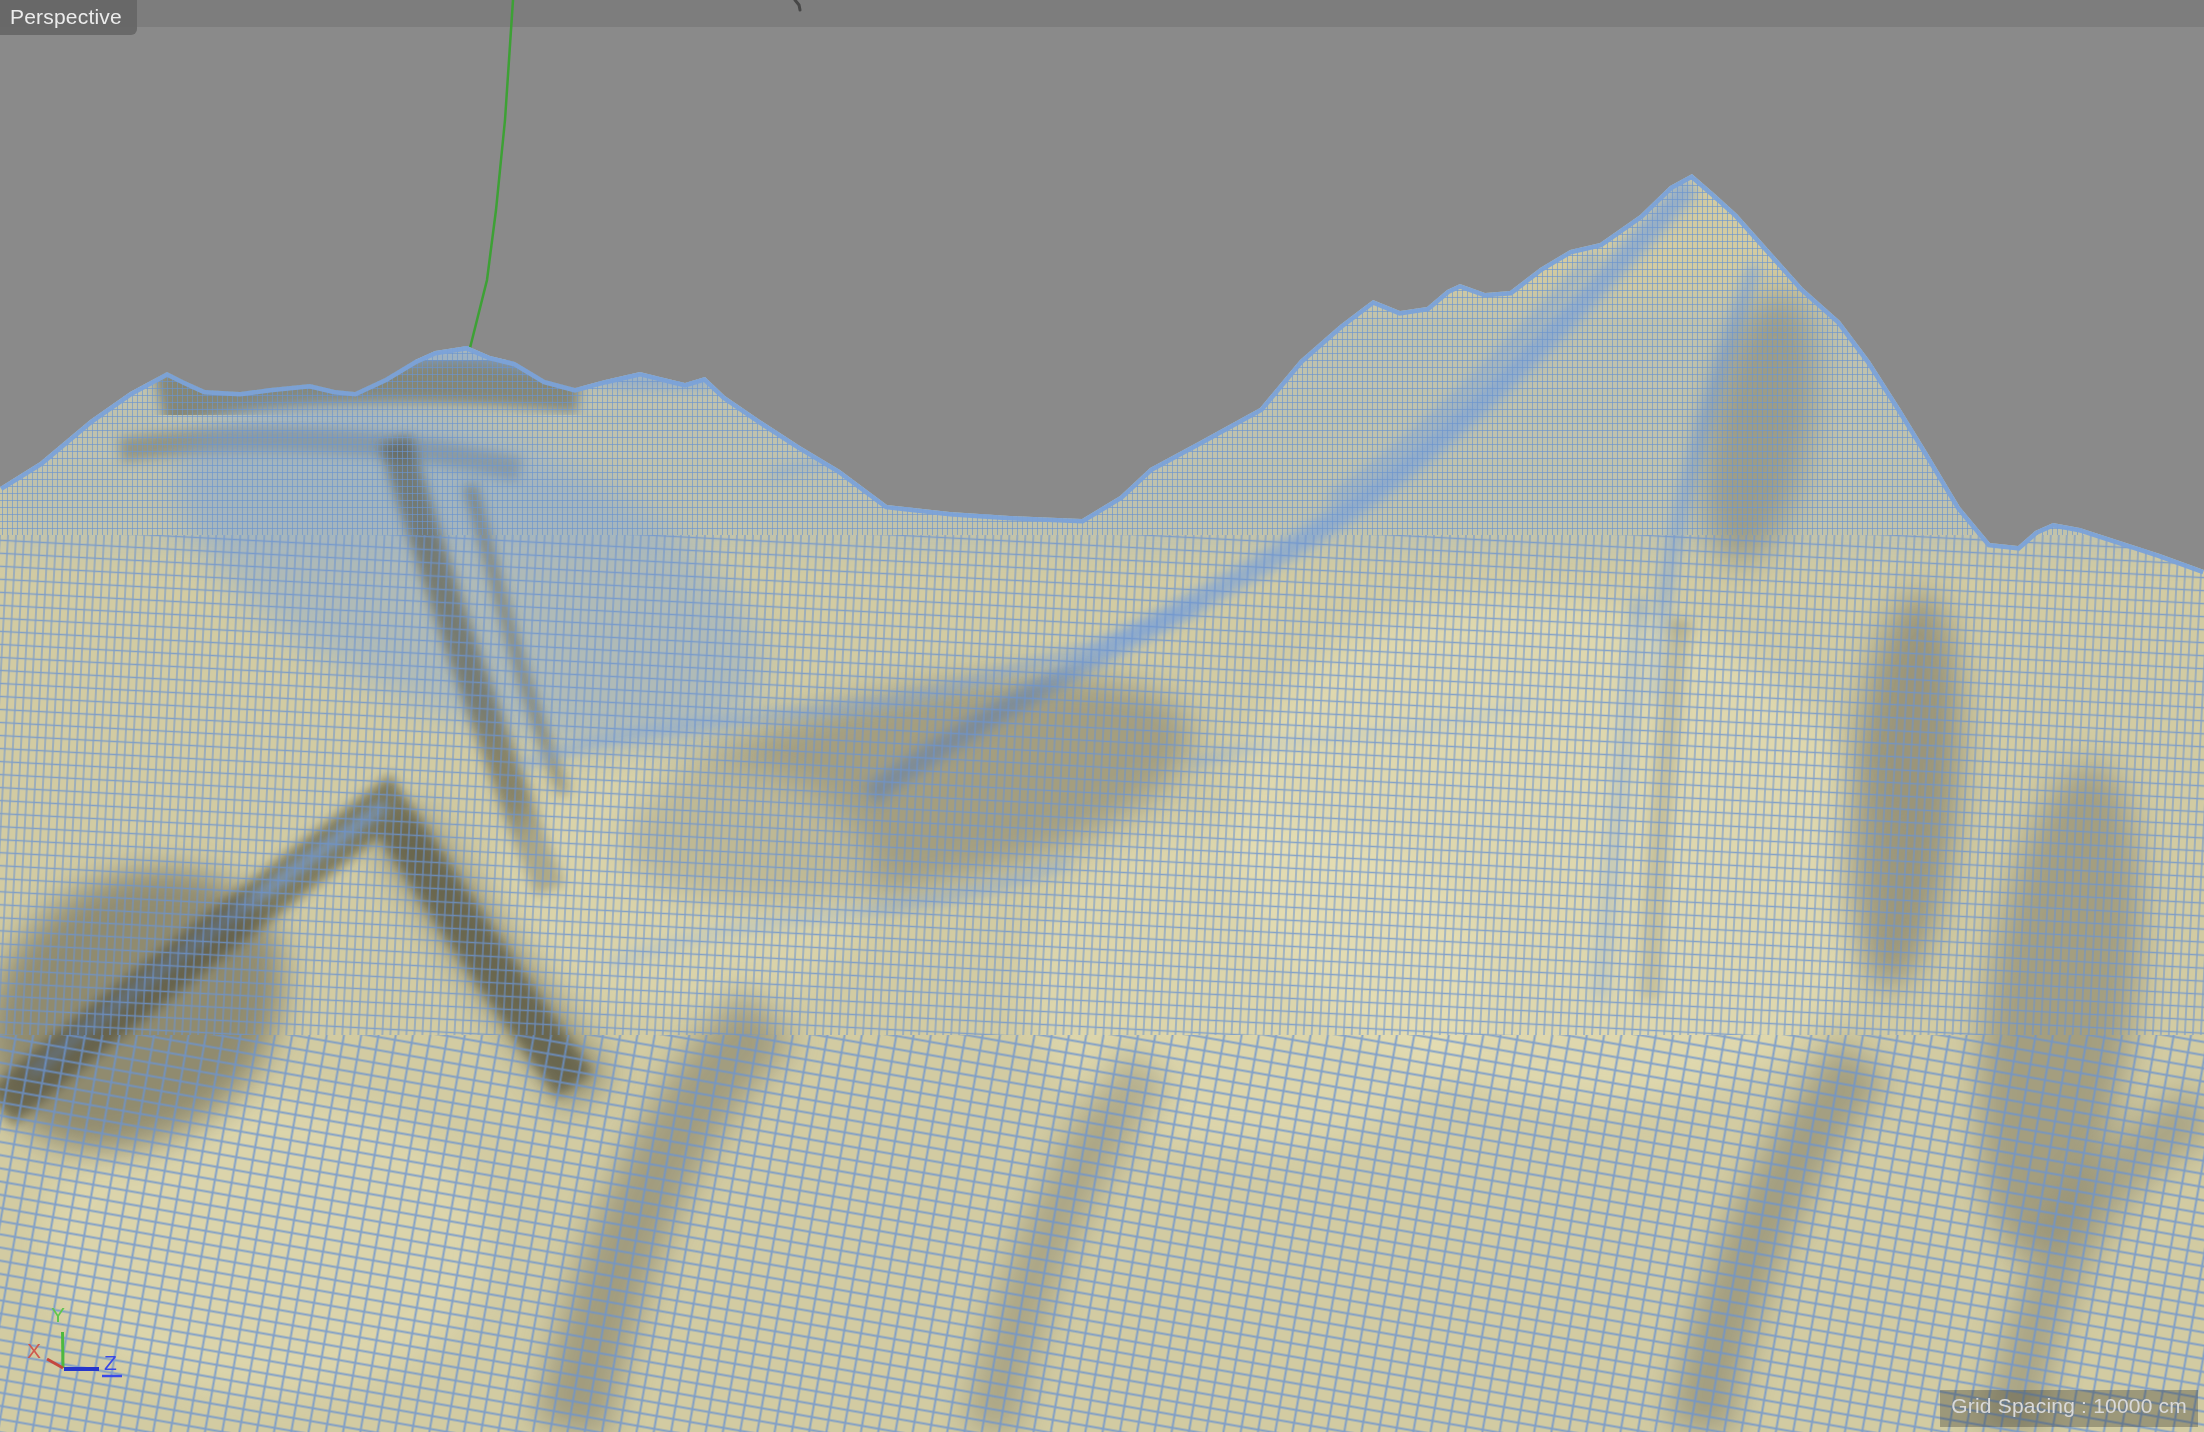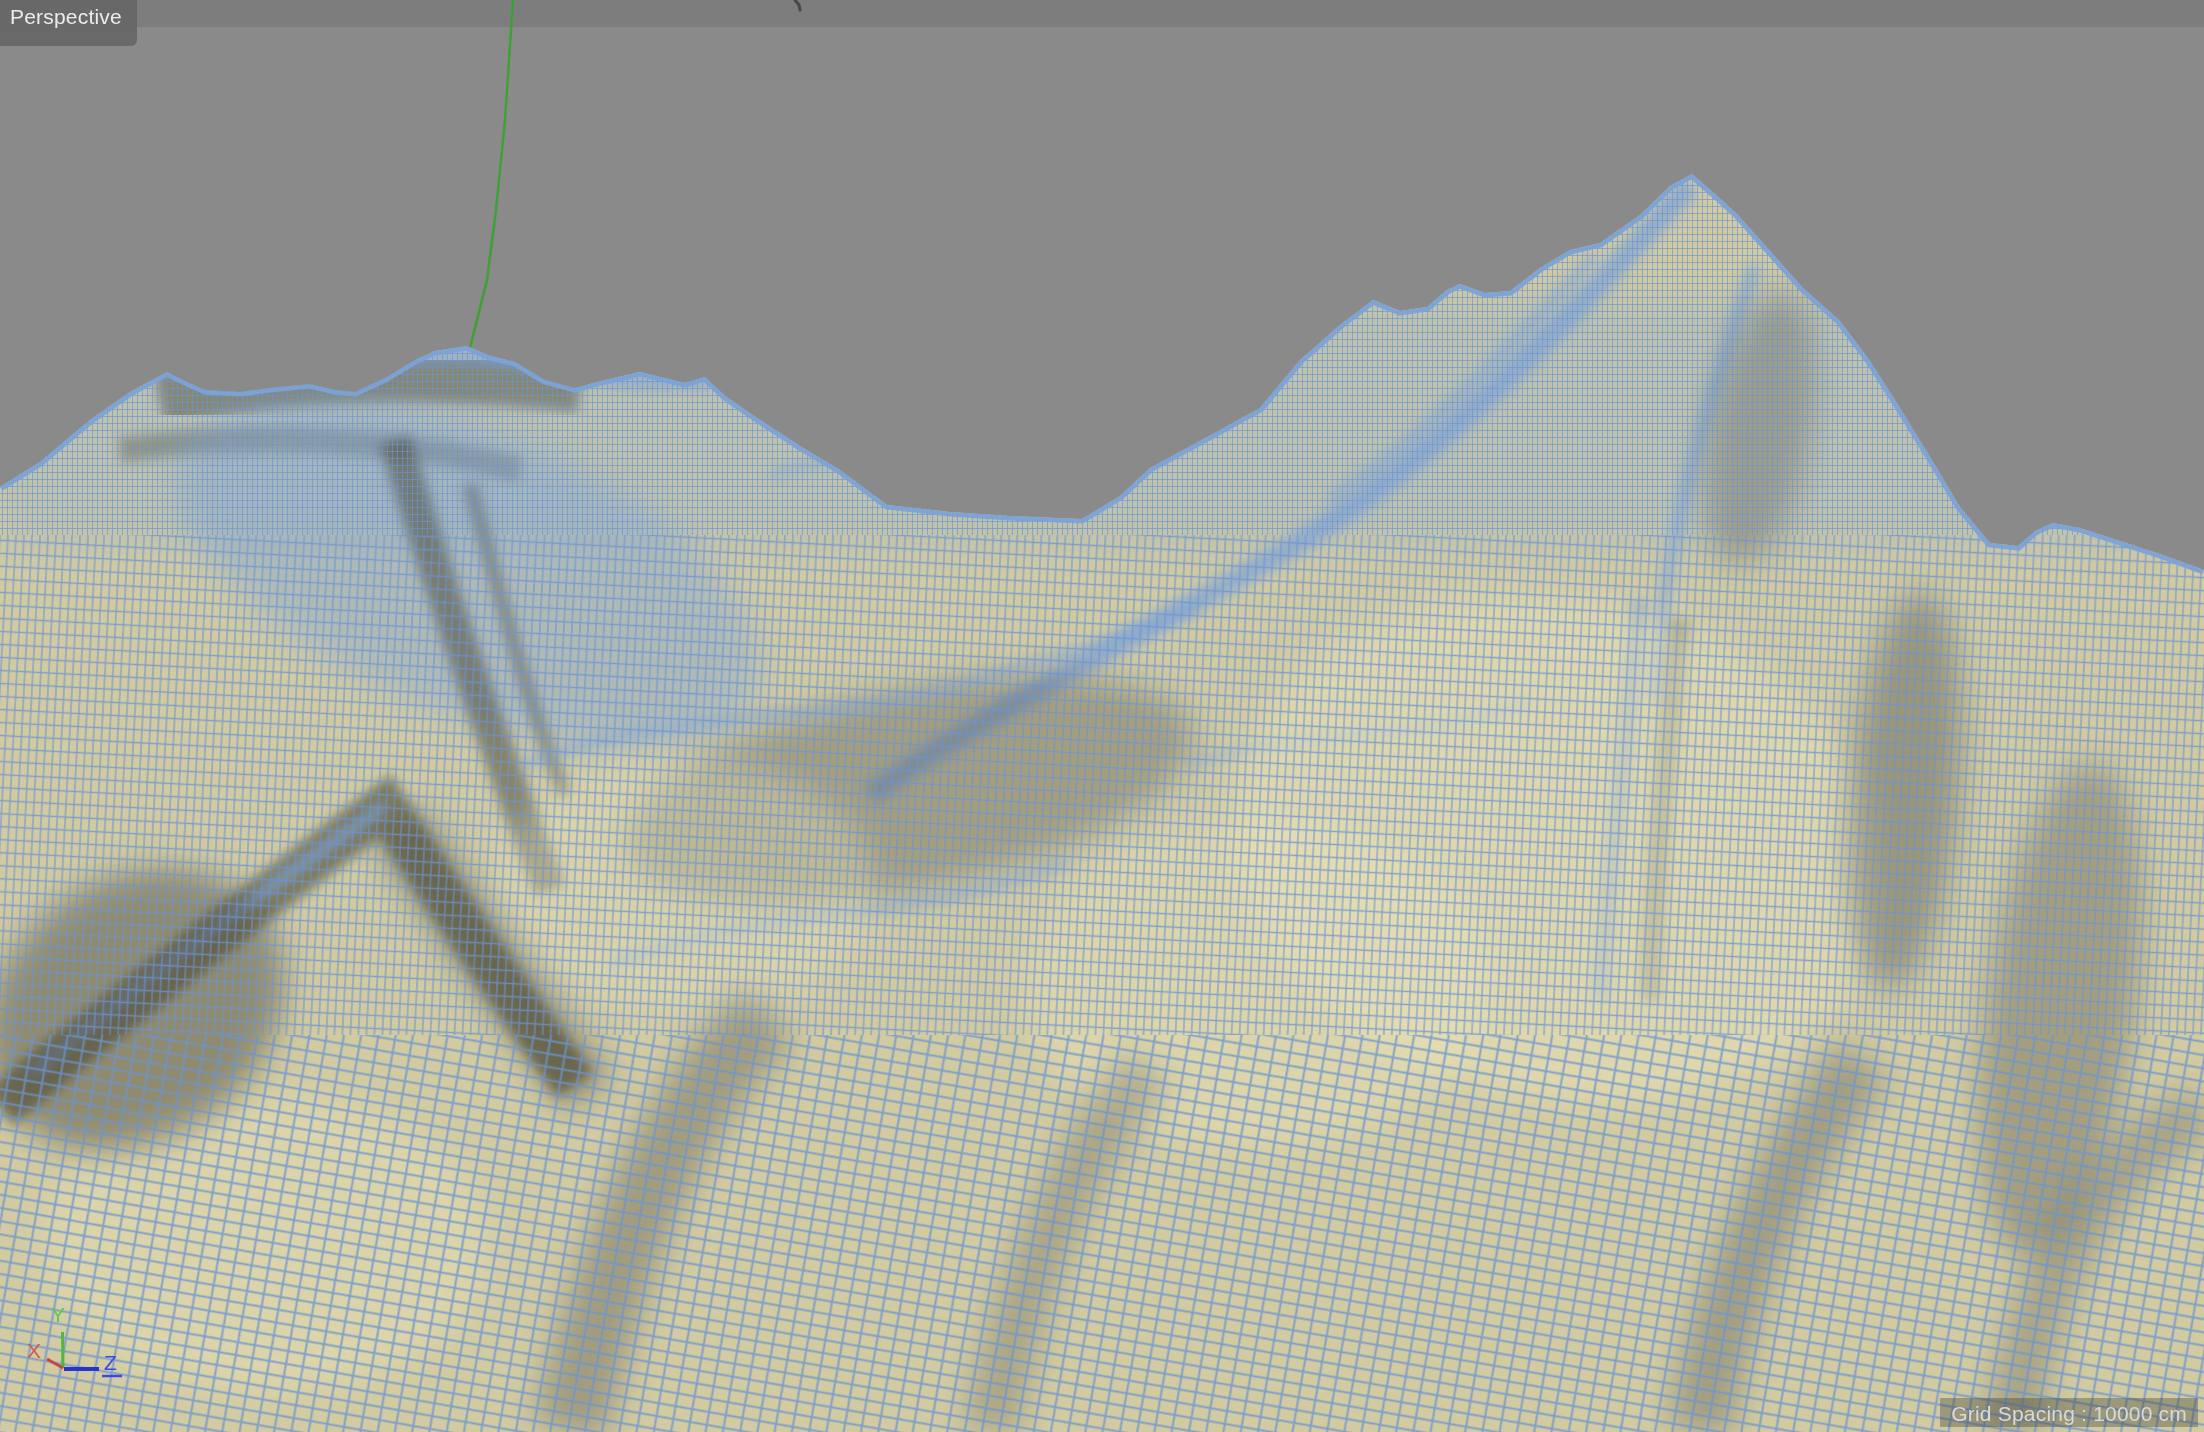--- a/index.html
+++ b/index.html
@@ -9,31 +9,31 @@
     overflow:hidden;
     background:#8a8a8a;
     font-family:"Liberation Sans",sans-serif;
   }
   .viewport svg.scene{position:absolute;inset:0;display:block;}
   .view-chip{
     position:absolute;top:0;left:0;
     background:rgba(102,102,102,0.92);
     color:#ececec;
     font-size:21px;line-height:1.3;
-    padding:3px 15px 16px 10px;
+    padding:3px 15px 5px 10px;
     border-radius:0 0 6px 0;
     letter-spacing:.2px;
     user-select:none;
   }
   .grid-chip{
     position:absolute;right:6px;bottom:5px;
     background:rgba(58,58,50,0.35);
     color:#d9d9d9;
     font-size:21px;line-height:1.3;
-    padding:2px 11px 0;
+    padding:2px 11px 8px;
     border-radius:0;
     letter-spacing:.2px;
     user-select:none;
   }
   .axis-label{font-size:21px;font-weight:500;}
 </style>
 </head>
 <body>
 
 <div class="viewport">

